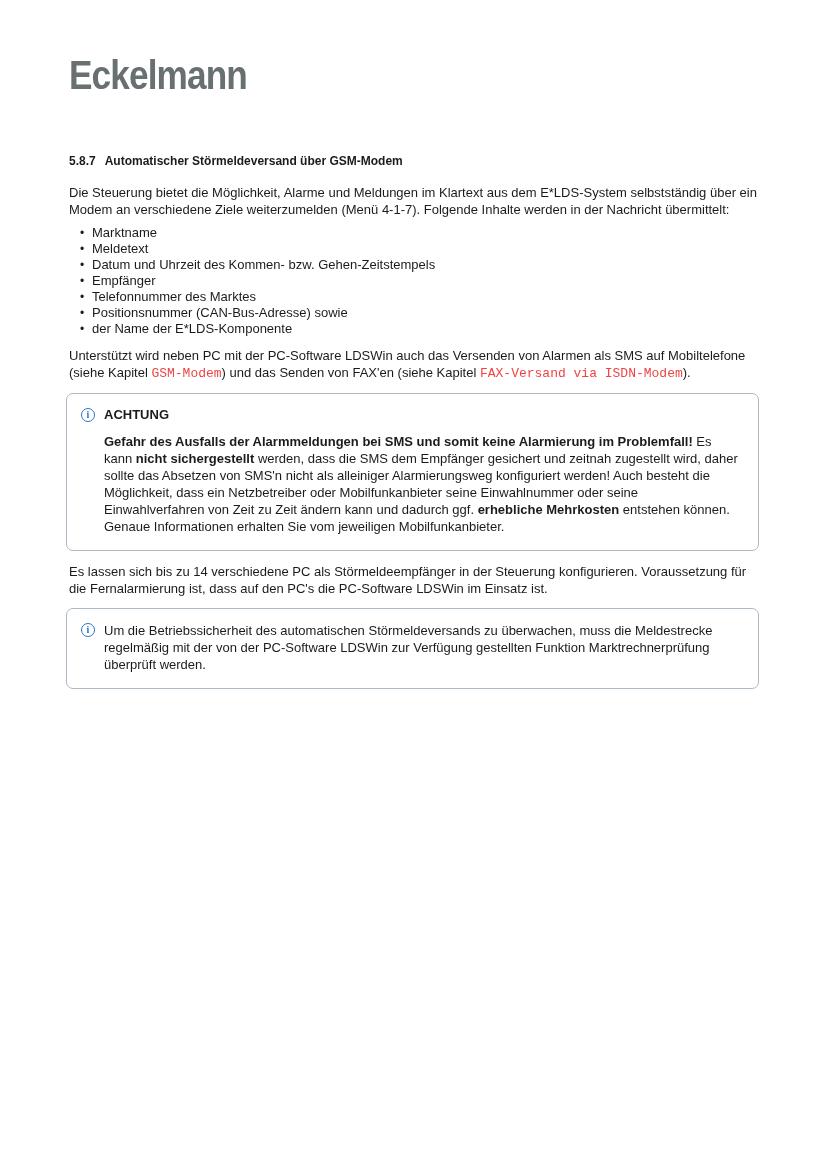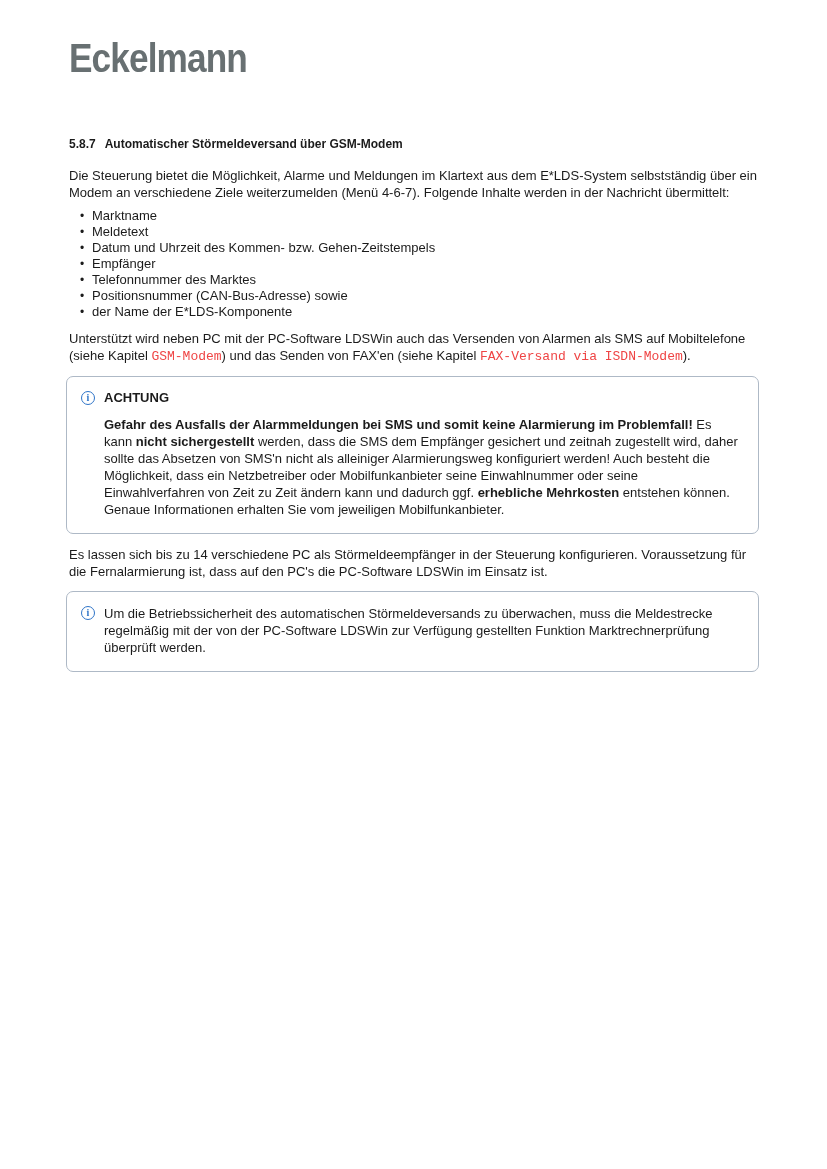--- a/index.html
+++ b/index.html
@@ -5,21 +5,21 @@
   * { margin: 0; padding: 0; box-sizing: border-box; }
   html, body { background: #ffffff; }
   body {
     font-family: "Liberation Sans", sans-serif;
     color: #1b1b1b;
   }
   .page {
     position: relative;
     width: 827px;
     height: 827px;
-    margin: 0 auto;
+    margin: 17px auto;
     background: #ffffff;
     overflow: hidden;
   }
   .content {
     padding: 38px 70px 0 69px;
   }
   .logo {
     font-size: 40px;
     font-weight: bold;
     color: #687072;
@@ -125,21 +125,21 @@
 
 <div class="page">
   <div class="content">
 
     <div class="logo">Eckelmann</div>
 
     <h1 class="section-heading">
       <span class="sec-num">5.8.7</span><span>Automatischer Störmeldeversand über GSM-Modem</span>
     </h1>
 
-    <p class="body-text intro-para">Die Steuerung bietet die Möglichkeit, Alarme und Meldungen im Klartext aus dem E*LDS-System selbstständig über ein Modem an verschiedene Ziele weiterzumelden (Menü 4-6-7). Folgende Inhalte werden in der Nachricht übermittelt:</p>
+    <p class="body-text intro-para">Die Steuerung bietet die Möglichkeit, Alarme und Meldungen im Klartext aus dem E*LDS-System selbstständig über ein Modem an verschiedene Ziele weiterzumelden (Menü 4-1-7). Folgende Inhalte werden in der Nachricht übermittelt:</p>
 
     <ul class="bullet-list">
       <li><span class="bullet-marker">•</span><span>Marktname</span></li>
       <li><span class="bullet-marker">•</span><span>Meldetext</span></li>
       <li><span class="bullet-marker">•</span><span>Datum und Uhrzeit des Kommen- bzw. Gehen-Zeitstempels</span></li>
       <li><span class="bullet-marker">•</span><span>Empfänger</span></li>
       <li><span class="bullet-marker">•</span><span>Telefonnummer des Marktes</span></li>
       <li><span class="bullet-marker">•</span><span>Positionsnummer (CAN-Bus-Adresse) sowie</span></li>
       <li><span class="bullet-marker">•</span><span>der Name der E*LDS-Komponente</span></li>
     </ul>

